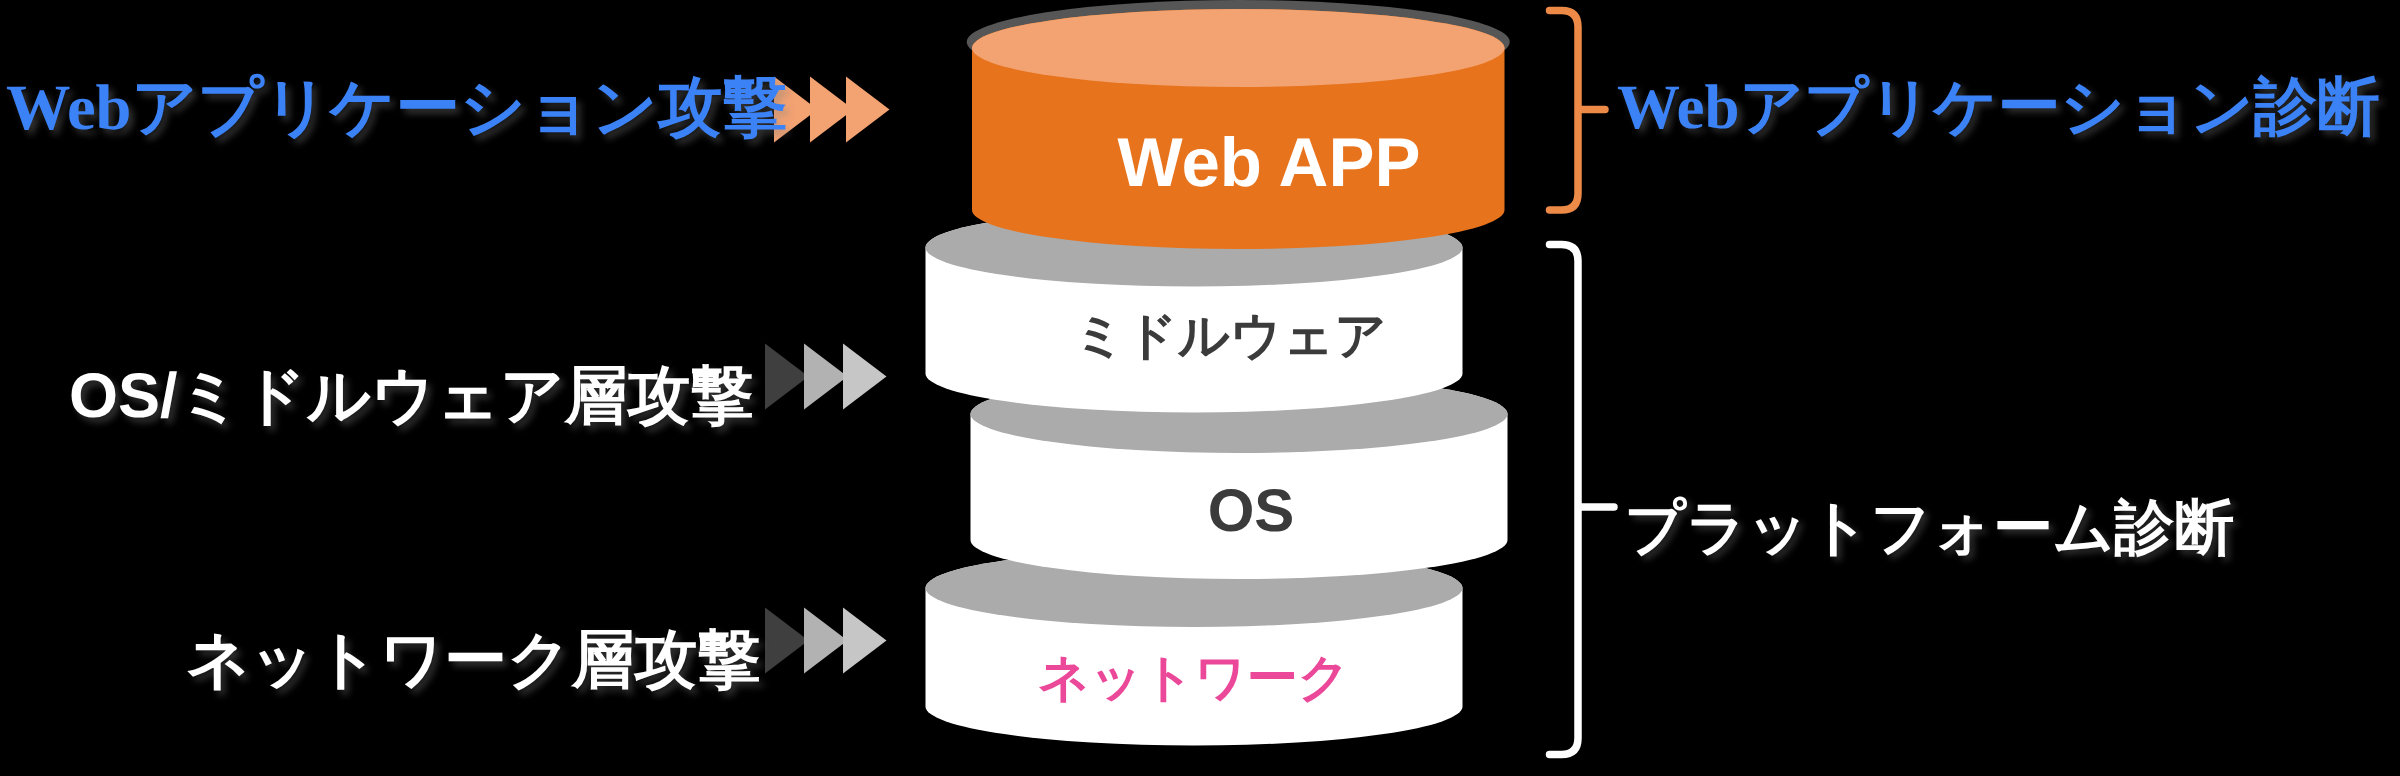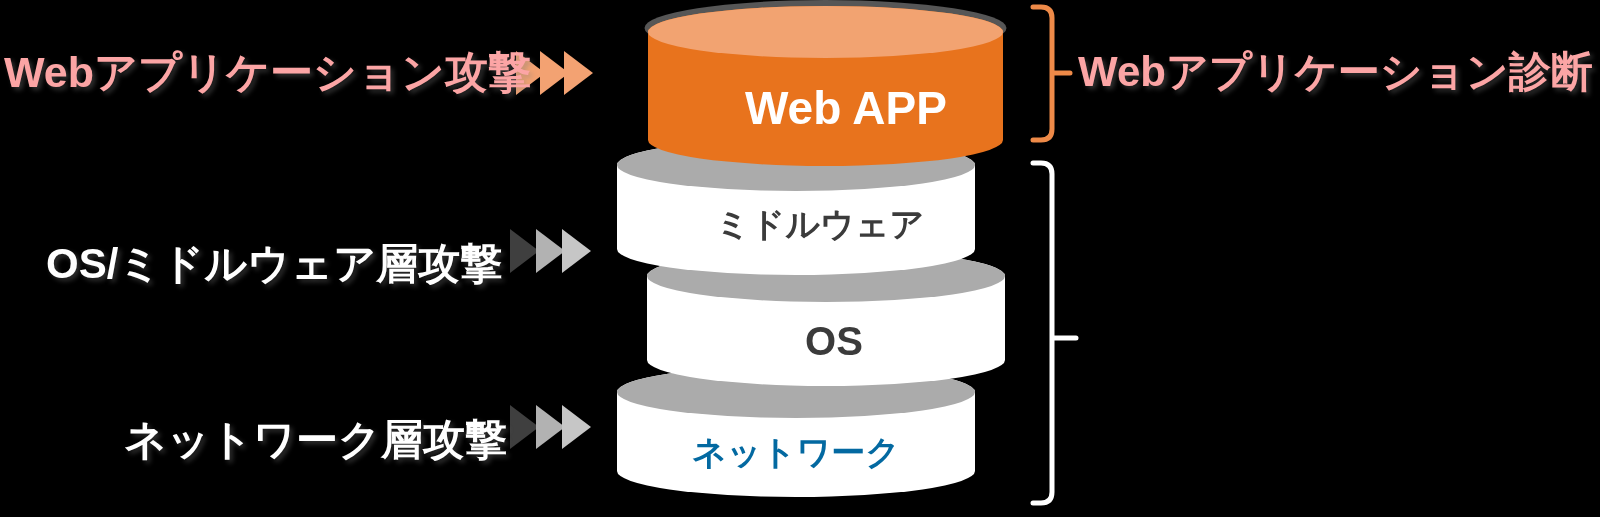--- a/index.html
+++ b/index.html
@@ -6,35 +6,35 @@
   .stage{
     position:relative;width:1600px;height:517px;overflow:hidden;
     background:#000;
     font-family:"Liberation Sans","DejaVu Sans",sans-serif;
   }
   .stage svg{position:absolute;left:0;top:0;}
   .lbl{
     position:absolute;font-weight:bold;white-space:nowrap;line-height:1.15;
     text-shadow:3px 3px 5px rgba(125,125,125,0.40);
   }
-  .lbl.orange{color:#fca5a5;}
+  .lbl.orange{color:#3b82f6;font-family:Liberation Serif, serif;}
   .lbl.white{color:#FFFFFF;margin-top:14px;}
   .attack-1{left:4px;top:48px;font-size:43px;}
   .attack-2{left:46px;top:226px;font-size:42px;}
   .attack-3{left:124px;top:402px;font-size:42px;}
   .diag-1{left:1078px;top:48px;font-size:42px;text-align:right;}
   .diag-2{left:1083px;top:315px;font-size:40px;}
   .layer-lbl{
     position:absolute;font-weight:bold;text-align:center;
     white-space:nowrap;line-height:1.15;
   }
   .layer-webapp {left:648px;width:356px;top:82px; font-size:46px;color:#FFFFFF;padding-left:20px;}
   .layer-middle {left:617px;width:406px;top:205px;font-size:34px;color:#3B3B3B;}
   .layer-os     {left:647px;width:374px;top:318px;font-size:40px;color:#3B3B3B;}
-  .layer-network{left:617px;width:358px;top:433px;font-size:34px;color:#0369a1;}
+  .layer-network{left:617px;width:358px;top:433px;font-size:34px;color:#ec4899;}
 </style>
 </head>
 <body>
 
 <div class="stage">
 
   <svg width="1600" height="517" viewBox="0 0 1600 517">
 
     <g>
       <path d="M 617 392 A 179 26 0 0 1 975 392 L 975 471 A 179 26 0 0 1 617 471 Z" fill="#FFFFFF"></path>
@@ -83,14 +83,15 @@
   <div class="lbl orange attack-1">Webアプリケーション攻撃</div>
   <div class="lbl white attack-2">OS/ミドルウェア層攻撃</div>
   <div class="lbl white attack-3">ネットワーク層攻撃</div>
 
   <div class="layer-lbl layer-webapp">Web APP</div>
   <div class="layer-lbl layer-middle">ミドルウェア</div>
   <div class="layer-lbl layer-os">OS</div>
   <div class="layer-lbl layer-network">ネットワーク</div>
 
   <div class="lbl orange diag-1">Webアプリケーション診断</div>
+  <div class="lbl white diag-2">プラットフォーム診断</div>
 
 </div>
 
 </body></html>

